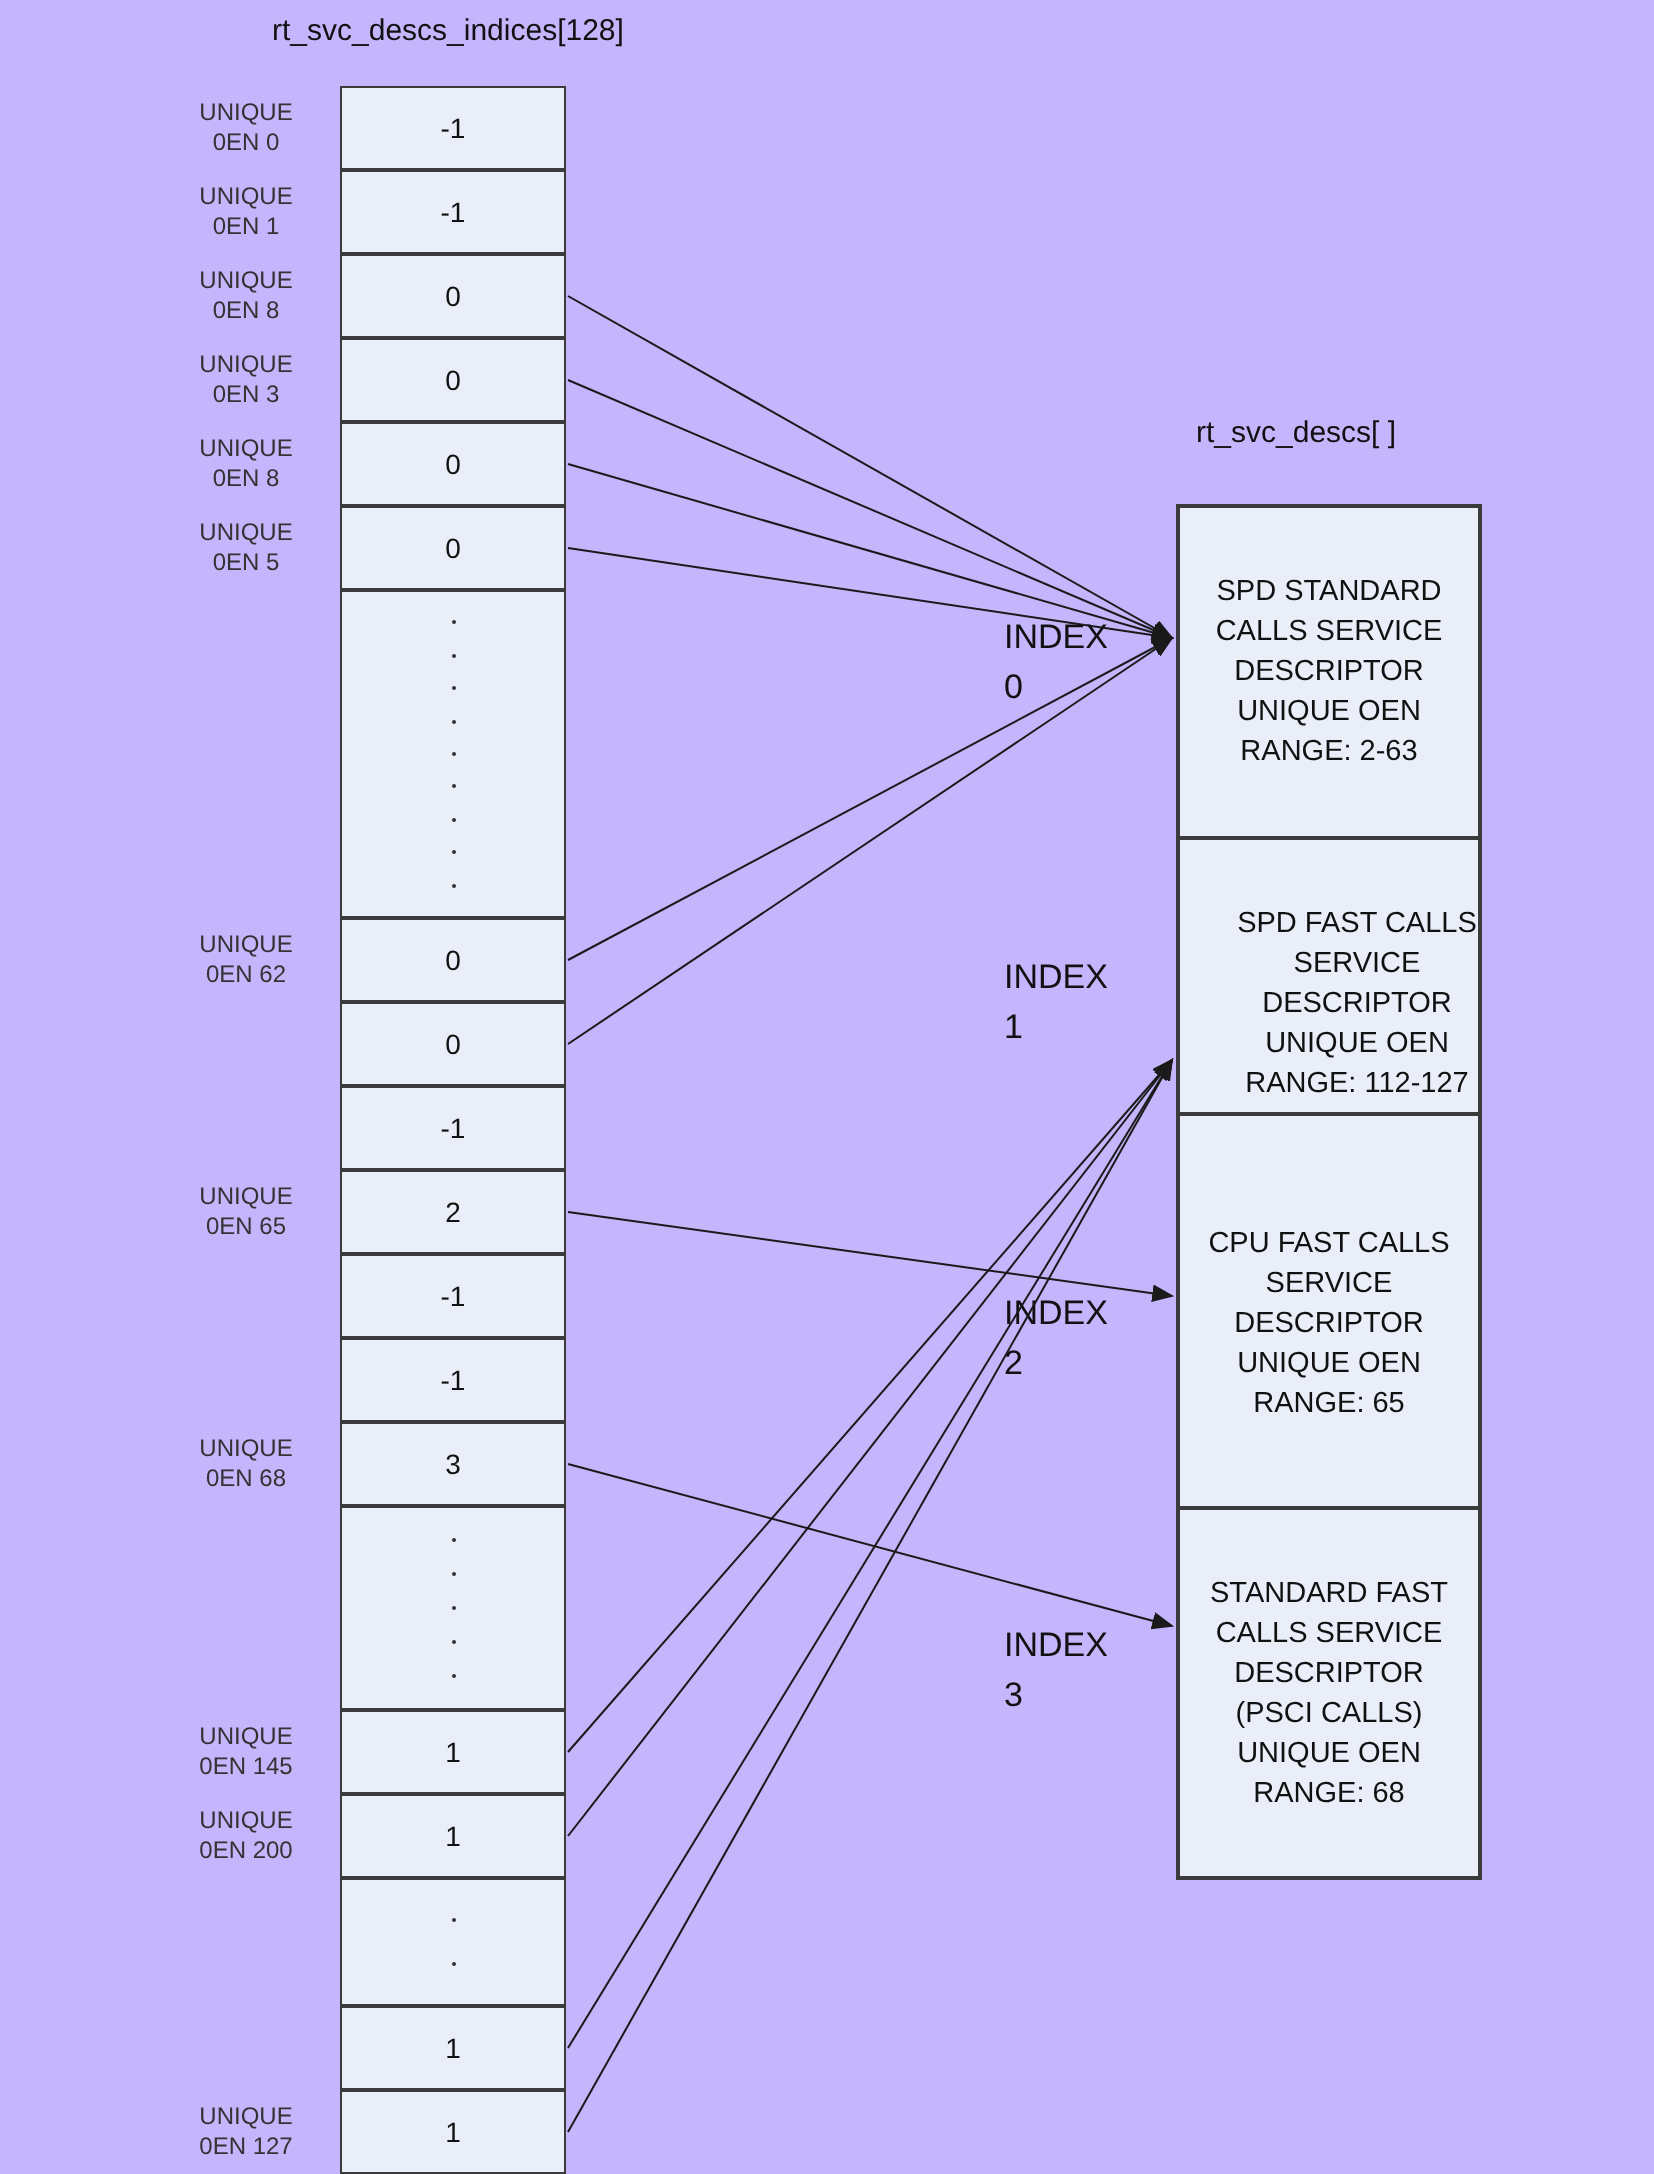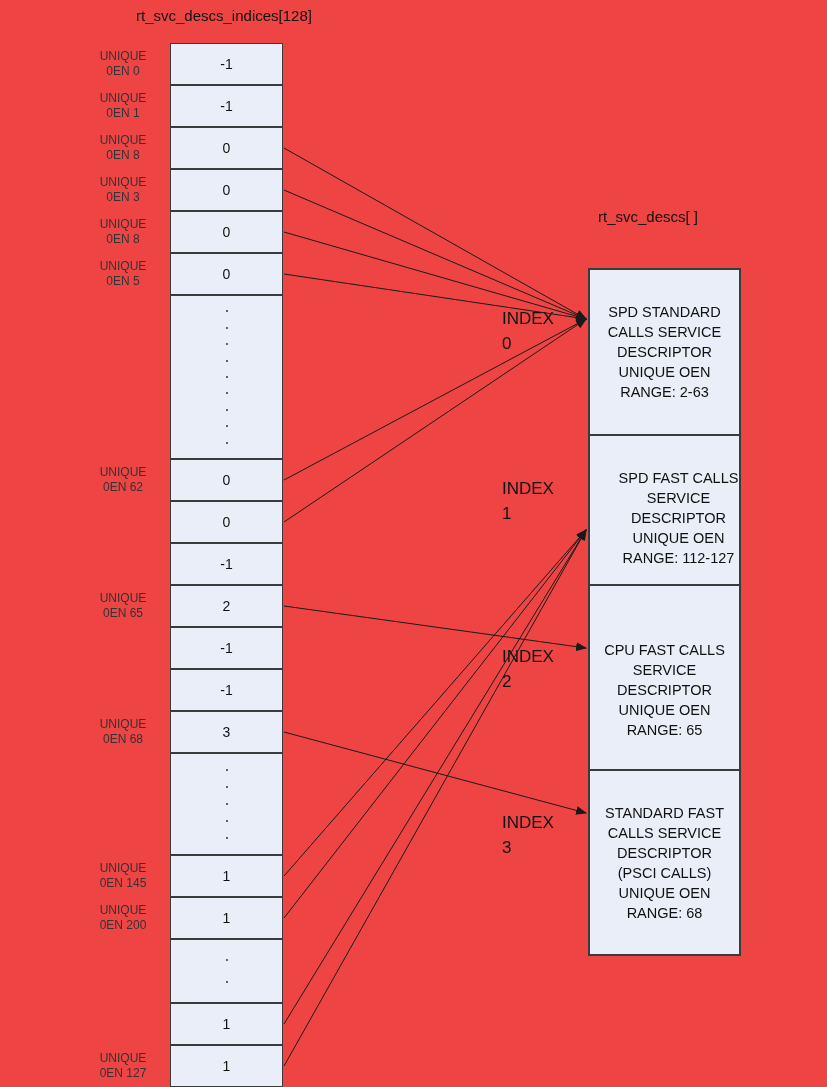--- a/index.html
+++ b/index.html
@@ -1,17 +1,17 @@
 <!DOCTYPE html>
 <html style="--cell-fill: #E9EEF8; --cell-border: #3b3b3b; --line-color: #1a1a1a;"><head>
 <meta charset="utf-8">
 <style>
   html,body { margin:0; padding:0; background:#ffffff; }
   #diagram-canvas {
-    position:relative; width:827px; height:1087px; background:#ef4444;
+    position:relative; width:827px; height:1087px; background:#c4b5fd;
     font-family:"Liberation Sans", sans-serif; overflow:hidden;
   }
   .array-title {
     position:absolute; font-size:15px; color:#111; white-space:nowrap;
   }
   #left-title { left:136px; top:7px; }
   #right-title { left:598px; top:208px; }
   #indices-array { position:absolute; left:170px; top:43px; width:113px; }
   .cell {
     box-sizing:border-box; width:113px;
@@ -24,21 +24,21 @@
   .dot { width:2px; height:2px; background:#333; border-radius:50%; }
   .oen-label {
     position:absolute; left:72px; width:102px; text-align:center;
     font-size:12px; line-height:15px; color:#333; white-space:nowrap;
   }
   .desc-box {
     position:absolute; left:588px; width:153px; box-sizing:border-box;
     border:2px solid var(--cell-border, #3b3b3b);
     background:var(--cell-fill, #E9EEF8);
     display:flex; flex-direction:column; align-items:center; justify-content:center;
-    font-size:14.5px; line-height:20px; color:#111; text-align:center;margin-top:16px;
+    font-size:14.5px; line-height:20px; color:#111; text-align:center;
   }
   .index-label {
     position:absolute; left:502px; width:100px; text-align:left;
     font-size:17px; line-height:25px; color:#111;
   }
   #arrow-overlay {
     position:absolute; left:0; top:0; width:827px; height:1087px;
     pointer-events:none; z-index:5;
   }
   #arrow-overlay line { stroke:var(--line-color,#1a1a1a); stroke-width:1; }
@@ -184,21 +184,21 @@
         <div>UNIQUE OEN</div>
         <div>RANGE: 2-63</div>
       </div>
       <div class="desc-box" style="top: 418px; height: 168px; padding-left: 28px;">
         <div>SPD FAST CALLS</div>
         <div>SERVICE</div>
         <div>DESCRIPTOR</div>
         <div>UNIQUE OEN</div>
         <div>RANGE: 112-127</div>
       </div>
-      <div class="desc-box" style="top: 568px; height: 212px;">
+      <div class="desc-box" style="top: 556px; height: 212px;">
         <div>CPU FAST CALLS</div>
         <div>SERVICE</div>
         <div>DESCRIPTOR</div>
         <div>UNIQUE OEN</div>
         <div>RANGE: 65</div>
       </div>
       <div class="desc-box" style="top: 753px; height: 187px;">
         <div>STANDARD FAST</div>
         <div>CALLS SERVICE</div>
         <div>DESCRIPTOR</div>

